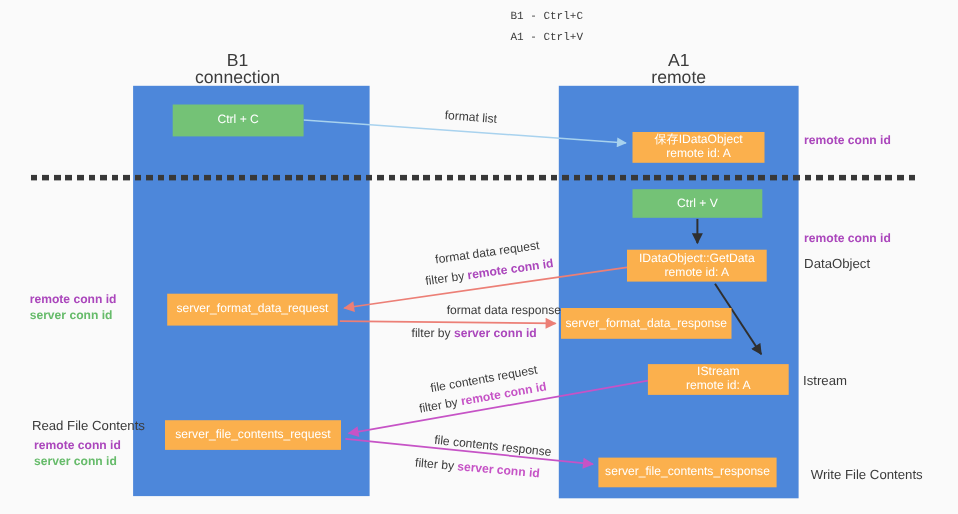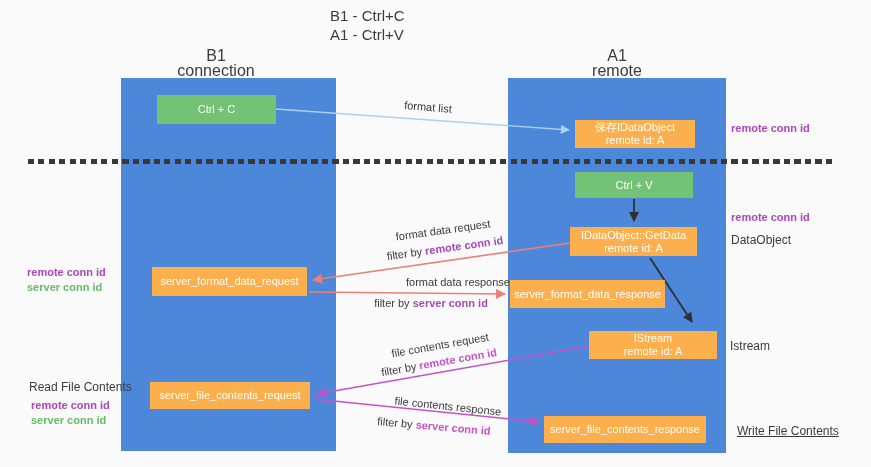--- a/index.html
+++ b/index.html
@@ -5,21 +5,21 @@
   html,body{margin:0;padding:0;background:#fafafa;}
   #canvas{
     position:relative;width:871px;height:467px;overflow:hidden;
     background:var(--bg,#fafafa);
     font-family:"Liberation Sans",sans-serif;
     color:var(--text-dark,#3b3b3b);
   }
   .abs{position:absolute;}
   .lane{background:var(--lane-blue,#4d87da);}
   .hdr{font-size:16px;line-height:15px;text-align:center;color:var(--text-dark,#3b3b3b);}
-  .title{font-size:15px;line-height:19px;text-align:left;color:var(--text-dark,#3b3b3b);}
+  .title{font-size:10px;line-height:19px;text-align:right;color:var(--text-dark,#3b3b3b);font-family:Liberation Mono, monospace;}
   .node{
     display:flex;flex-direction:column;align-items:center;justify-content:center;
     color:#fff;font-size:11px;line-height:13px;text-align:center;white-space:nowrap;
   }
   .node.orange{background:var(--node-orange,#fbb04d);}
   .node.green{background:var(--node-green,#74c276);}
   .dash{
     height:5px;
     background:repeating-linear-gradient(90deg,var(--dash-color,#383838) 0 6px,transparent 6px 10.5px);
   }
@@ -167,21 +167,21 @@
     <span>file contents response</span>
   </div>
   <div class="abs alabel ctr" style="left:434px;top:426px;transform:translate(-50%,-50%) rotate(5deg);">
     <span>filter by </span><span class="hl hl-magenta">server conn id</span>
   </div>
 
   <div class="abs side purple" style="left:731px;top:122px;">remote conn id</div>
   <div class="abs side purple" style="left:731px;top:211px;">remote conn id</div>
   <div class="abs side plain" style="left:731px;top:233px;">DataObject</div>
   <div class="abs side plain" style="left:730px;top:339px;">Istream</div>
-  <div class="abs side plain" style="left:737px;top:424px;text-decoration:underline;">Write File Contents</div>
+  <div class="abs side plain" style="left:737px;top:424px;">Write File Contents</div>
 
   <div class="abs side purple" style="left:27px;top:266px;">remote conn id</div>
   <div class="abs side greenlbl" style="left:27px;top:281px;">server conn id</div>
   <div class="abs side plain" style="left:29px;top:380px;">Read File Contents</div>
   <div class="abs side purple" style="left:31px;top:399px;">remote conn id</div>
   <div class="abs side greenlbl" style="left:31px;top:414px;">server conn id</div>
 
 </div>
 
 </body></html>

